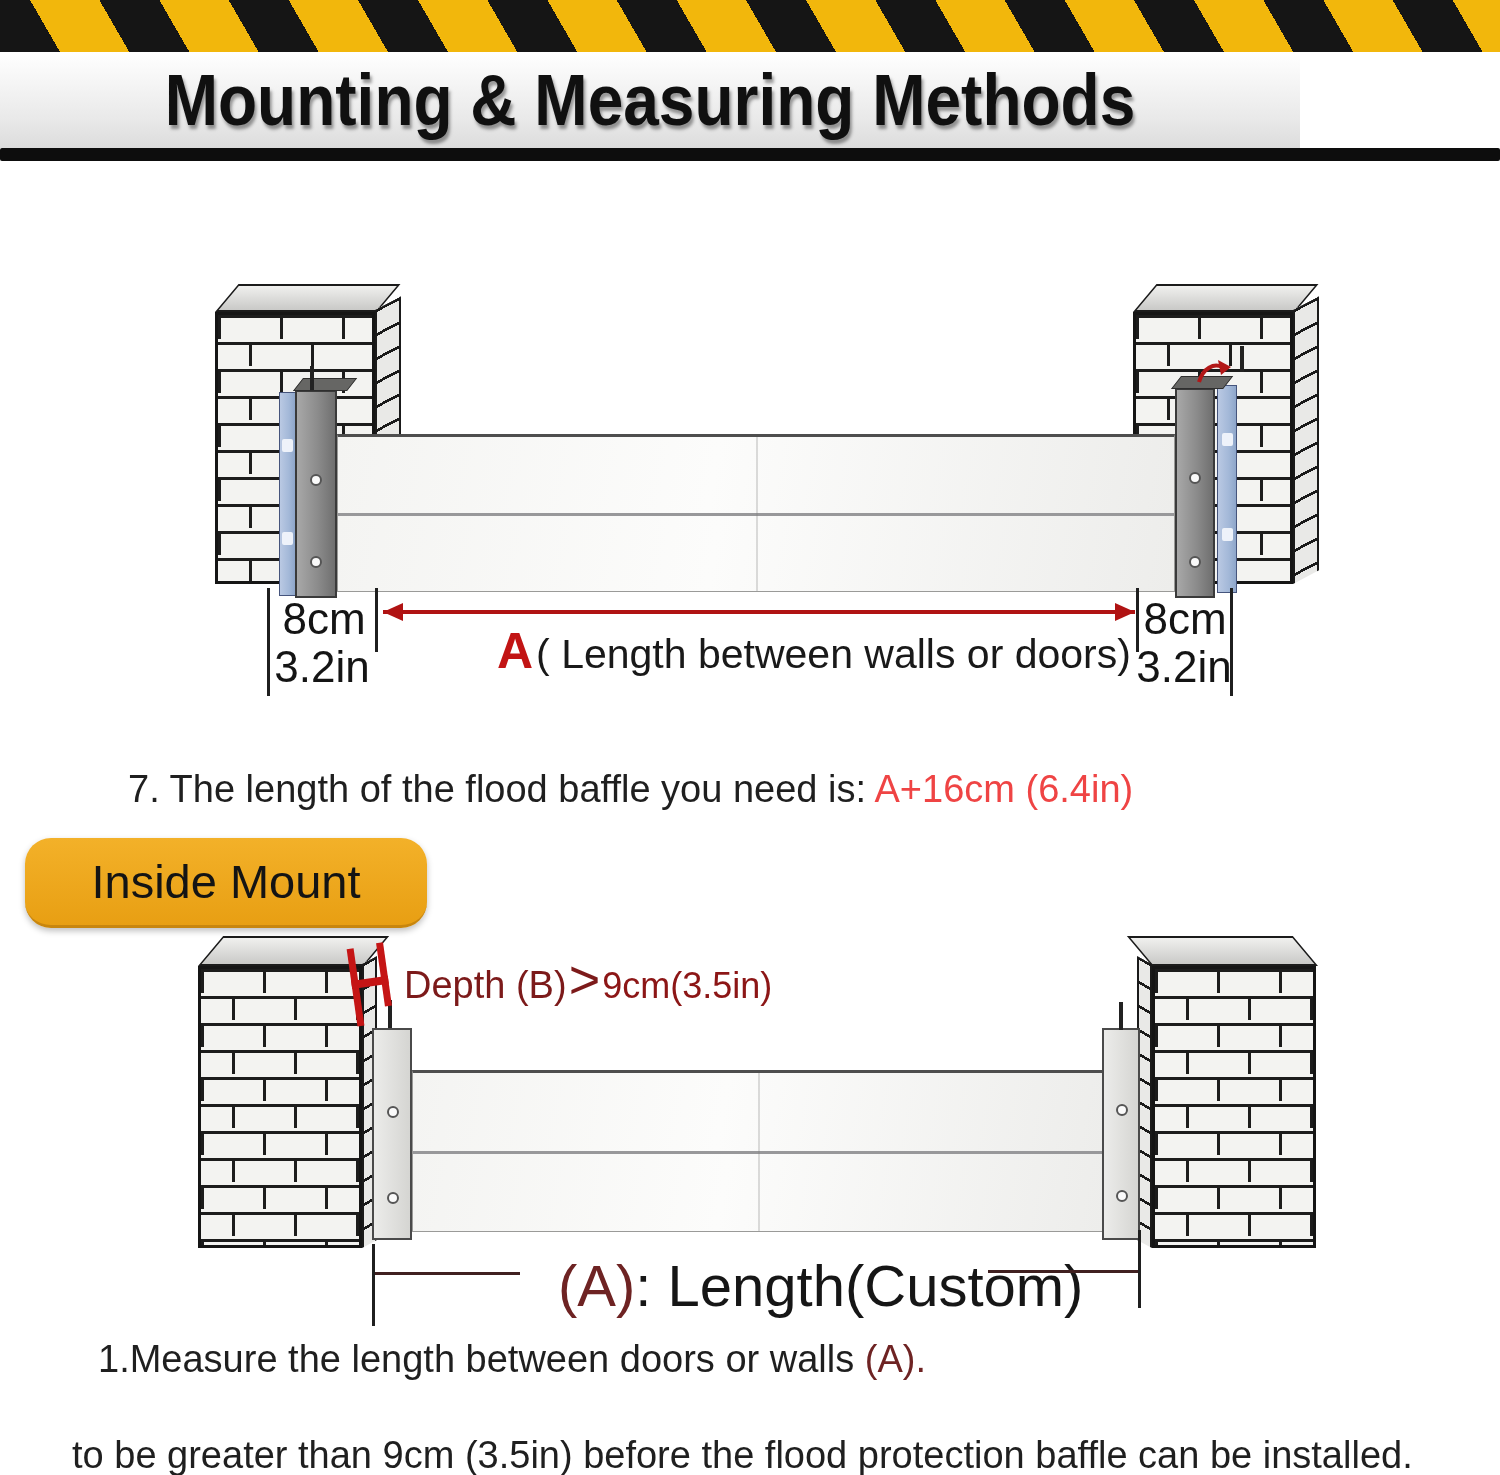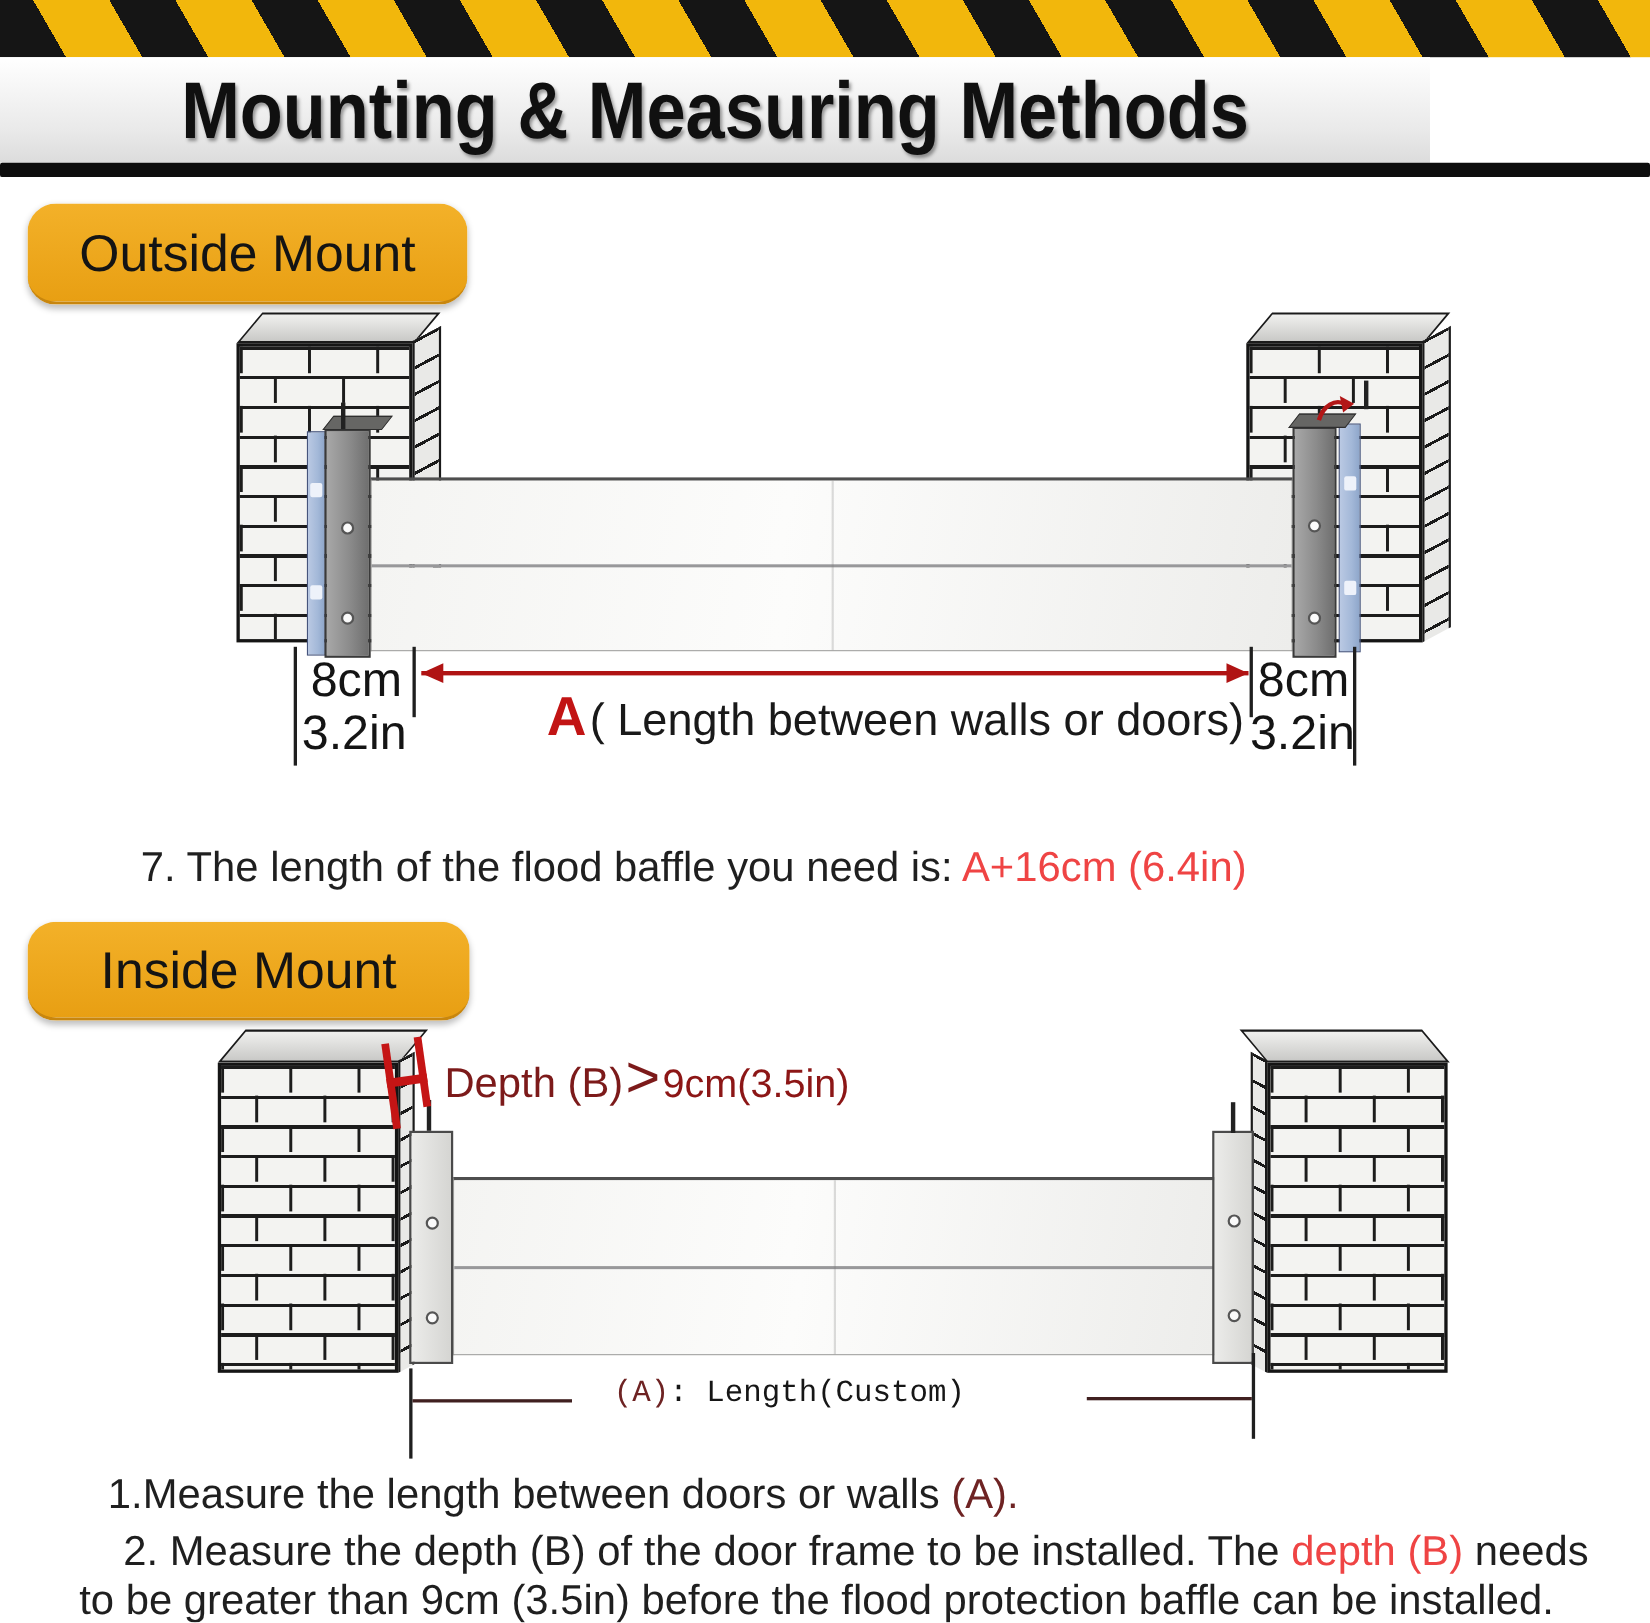--- a/index.html
+++ b/index.html
@@ -66,40 +66,39 @@
   .ah.left{border-right:20px solid var(--accent_red);}
   .ah.right{border-left:20px solid var(--accent_red);}
   .dimtext{z-index:7;font-size:44px;color:#141414;text-align:center;}
   .spanlabel{z-index:7;display:flex;align-items:baseline;}
   .bigA{font-size:50px;font-weight:700;color:#c21414;margin-right:3px;}
   .spantext{font-size:41px;color:#191919;}
   .depthlabel{z-index:7;display:flex;align-items:baseline;}
   .depth-t1{font-size:38px;color:var(--maroon_text);}
   .depth-gt{font-size:54px;color:var(--maroon_text);margin:0 2px;}
   .depth-t2{font-size:36px;color:#8c1616;}
-  .insideDimLabel{z-index:7;font-size:28px;color:#161616;font-family:Liberation Mono, monospace;}
+  .insideDimLabel{z-index:7;font-size:58px;color:#161616;}
   .refmaroon{color:#6e2323;}
   .redmark{position:absolute;background:#c51515;}
 
   
   .step{z-index:7;font-size:38px;color:#1f1f1f;white-space:nowrap;}
   .redtext{color:#ef4444;}
 </style>
 </head>
 <body>
 
 <div id="canvas">
 
   <div class="abs hazard"></div>
   <div class="abs titleband">
     <div class="title">Mounting &amp; Measuring Methods</div>
   </div>
   <div class="abs blackstrip"></div>
 
-  <div class="abs badge" style="left:25px;top:185px;width:400px;height:92px">Outside Mount</div>
 
   <div class="abs slab skewR" style="left:215px;top:284px;width:162px;height:28px"></div>
   <div class="abs brick" style="left:215px;top:312px;width:160px;height:272px"></div>
   <div class="abs sideface sideR" style="left:375px;top:310px;width:26px;height:274px"></div>
   <div class="abs bluestrip" style="left:279px;top:392px;width:17px;height:204px">
     <span class="notch" style="left:2px;top:46px"></span>
     <span class="notch" style="left:2px;top:139px"></span>
   </div>
   <div class="abs cap" style="left:293px;top:378px;width:54px;height:13px"></div>
   <div class="abs pin" style="left:310px;top:366px;height:24px"></div>
@@ -194,18 +193,15 @@
   <div class="abs dimline" style="left:375px;top:1272px;width:145px"></div>
   <div class="abs insideDimLabel" style="left:558px;top:1252px">
     <span class="refmaroon">(A)</span><span>: Length(Custom)</span>
   </div>
   <div class="abs dimline" style="left:988px;top:1270px;width:150px"></div>
   <div class="abs tick" style="left:1138px;top:1230px;height:78px"></div>
 
   <div class="abs step" style="left:98px;top:1338px">
     <span>1.Measure the length between doors or walls </span><span class="refmaroon">(A).</span>
   </div>
-  <div class="abs step" style="left:112px;top:1390px">
-    <span>2. Measure the depth (B) of the door frame to be installed. The </span><span class="redtext">depth (B)</span><span> needs</span>
-  </div>
   <div class="abs step" style="left:72px;top:1434px">to be greater than 9cm (3.5in) before the flood protection baffle can be installed.</div>
 
 </div>
 
 </body></html>

